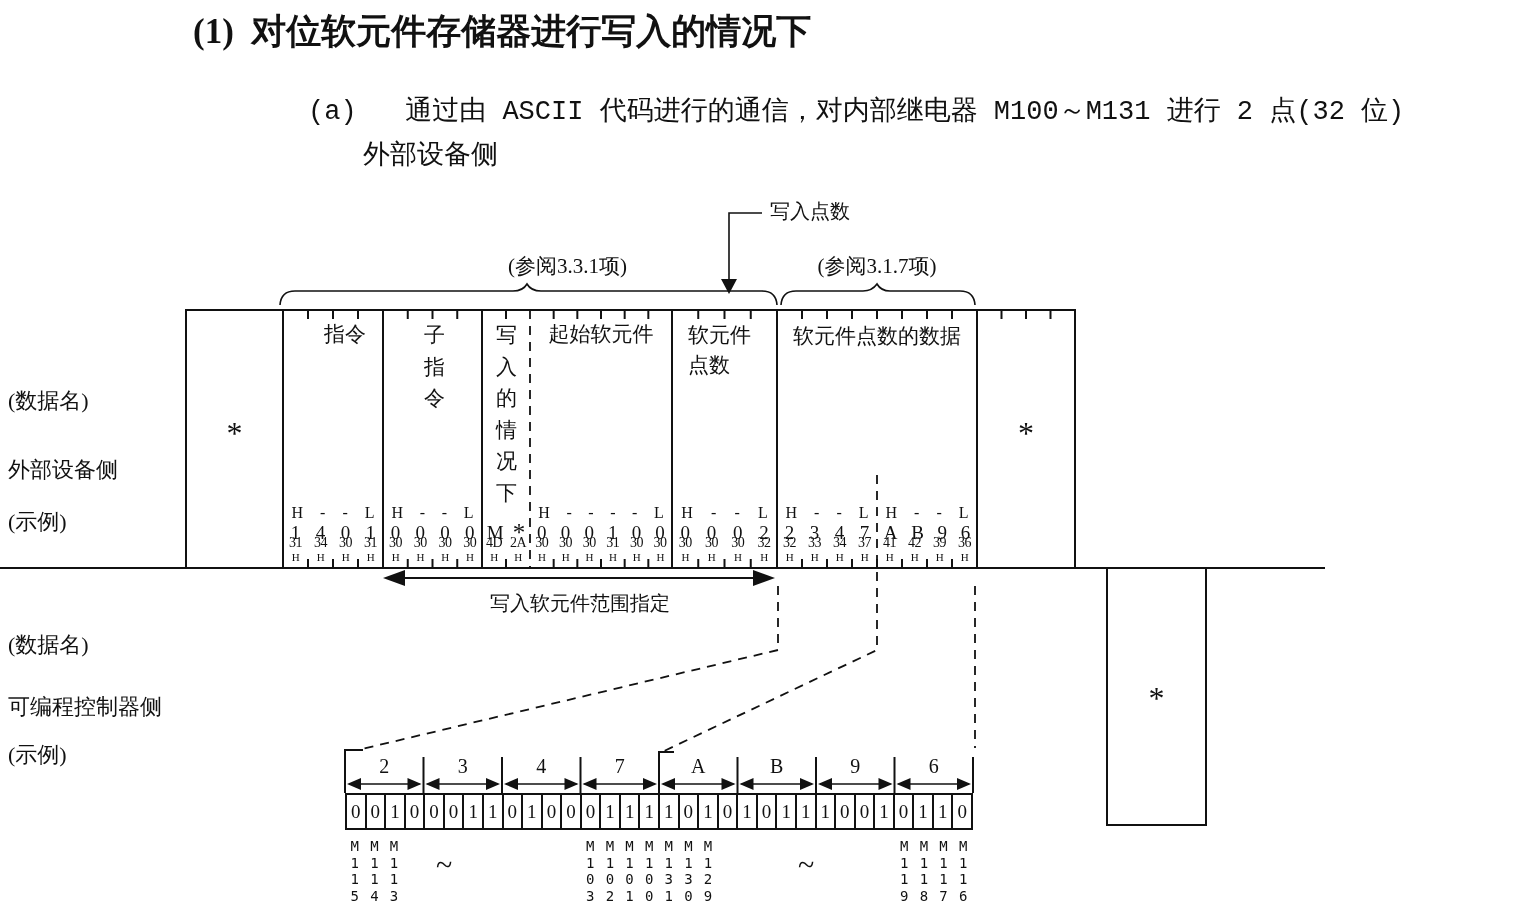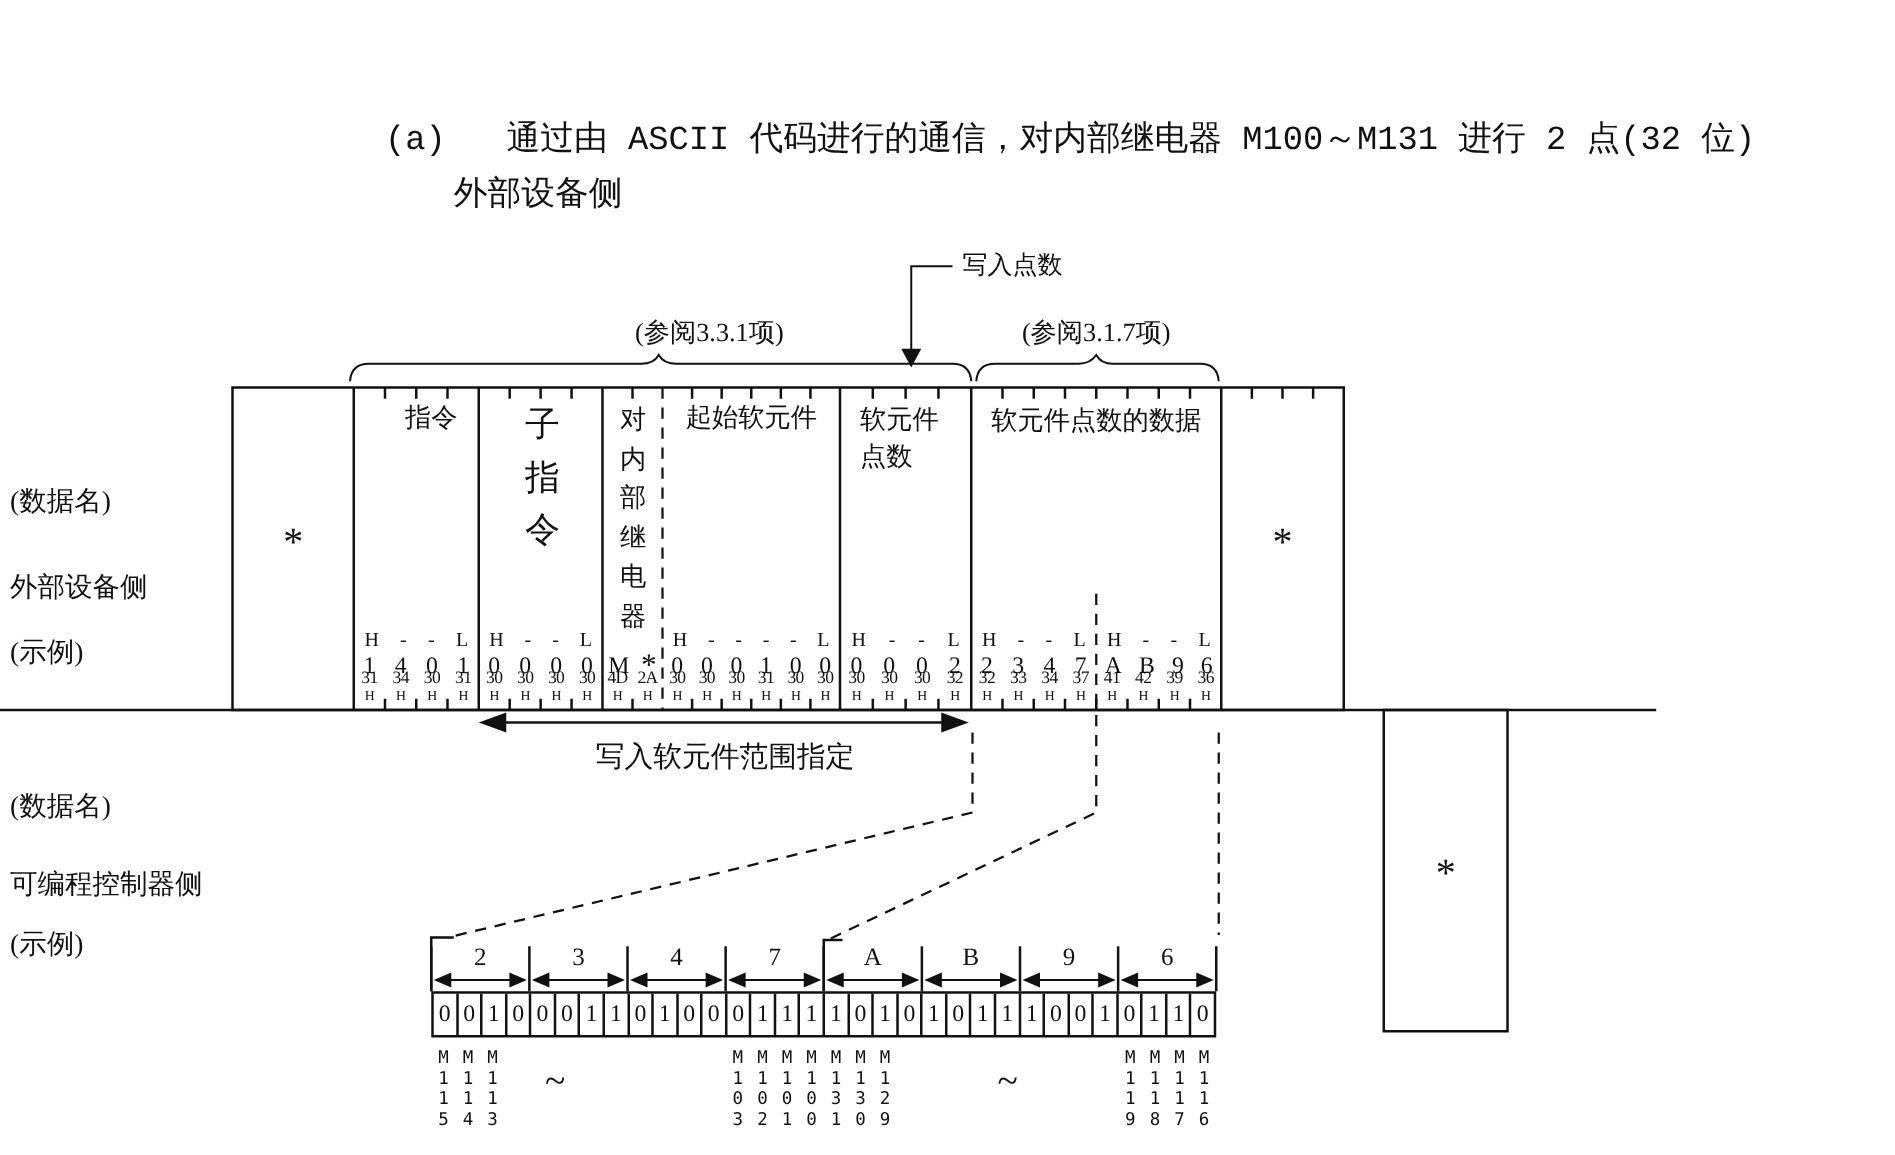--- a/index.html
+++ b/index.html
@@ -134,43 +134,44 @@
       <polygon points="739.5,784 753.5,778 753.5,790" class="fil"></polygon>
       <polygon points="814,784 800,778 800,790" class="fil"></polygon>
       <line x1="820" y1="784" x2="890.5" y2="784" class="thin"></line>
       <polygon points="818,784 832,778 832,790" class="fil"></polygon>
       <polygon points="892.5,784 878.5,778 878.5,790" class="fil"></polygon>
       <line x1="898.5" y1="784" x2="969" y2="784" class="thin"></line>
       <polygon points="896.5,784 910.5,778 910.5,790" class="fil"></polygon>
       <polygon points="971,784 957,778 957,790" class="fil"></polygon>
     </svg>
 
+  <div class="t" style="left:193px;top:8px;font-size:35px;font-weight:700;">(1)  对位软元件存储器进行写入的情况下</div>
   <div class="t" style="left:308px;top:92px;font-size:27px;font-family:Liberation Mono, monospace;">(a)   通过由 ASCII 代码进行的通信，对内部继电器 M100～M131 进行 2 点(32 位)</div>
   <div class="t" style="left:363px;top:136px;font-size:27px;">外部设备侧</div>
 
   <div class="t" style="left:770px;top:198px;font-size:20px;">写入点数</div>
   <div class="t ctr" style="left:427px;top:252px;width:200px;font-size:21px;text-align:right;">(参阅3.3.1项)</div>
   <div class="t ctr" style="left:777px;top:252px;width:200px;font-size:21px;">(参阅3.1.7项)</div>
 
   <div class="t" style="left:8px;top:386px;font-size:22px;">(数据名)</div>
   <div class="t" style="left:8px;top:455px;font-size:22px;">外部设备侧</div>
   <div class="t" style="left:8px;top:507px;font-size:22px;">(示例)</div>
 
   <div class="t ctr" style="left:283px;top:320px;width:124px;font-size:21px;">指令</div>
-  <div class="t vhead" style="left:420px;top:320px;width:25px;font-size:28px;white-space:normal;">子指令</div>
-  <div class="t vhead" style="left:494px;top:320px;width:25px;font-size:21px;white-space:normal;">对内部继电器</div>
+  <div class="t vhead" style="left:420px;top:320px;width:25px;font-size:21px;white-space:normal;text-align:right;">子指令</div>
+  <div class="t vhead" style="left:494px;top:320px;width:25px;font-size:21px;white-space:normal;">写入的情况下</div>
   <div class="t ctr" style="left:530px;top:320px;width:142px;font-size:21px;">起始软元件</div>
   <div class="t prely" style="left:688px;top:320px;width:89px;font-size:21px;line-height:1.45;">软元件
 点数</div>
   <div class="t ctr" style="left:777px;top:322px;width:200px;font-size:21px;">软元件点数的数据</div>
 
   <div class="t ctr" style="left:186px;top:415px;width:97px;font-size:32px;">*</div>
   <div class="t ctr" style="left:977px;top:415px;width:98px;font-size:32px;">*</div>
 
-  <div class="t ctr" style="left:430px;top:590px;width:300px;font-size:23px;">写入软元件范围指定</div>
+  <div class="t ctr" style="left:430px;top:590px;width:300px;font-size:20px;">写入软元件范围指定</div>
 
   <div class="t" style="left:8px;top:630px;font-size:22px;">(数据名)</div>
   <div class="t" style="left:8px;top:692px;font-size:22px;">可编程控制器侧</div>
   <div class="t" style="left:8px;top:740px;font-size:22px;">(示例)</div>
   <div class="t ctr" style="left:1107px;top:680px;width:99px;font-size:32px;">*</div>
 
   <div id="niblabels">
       <div>2</div>
       <div>3</div>
       <div>4</div>

